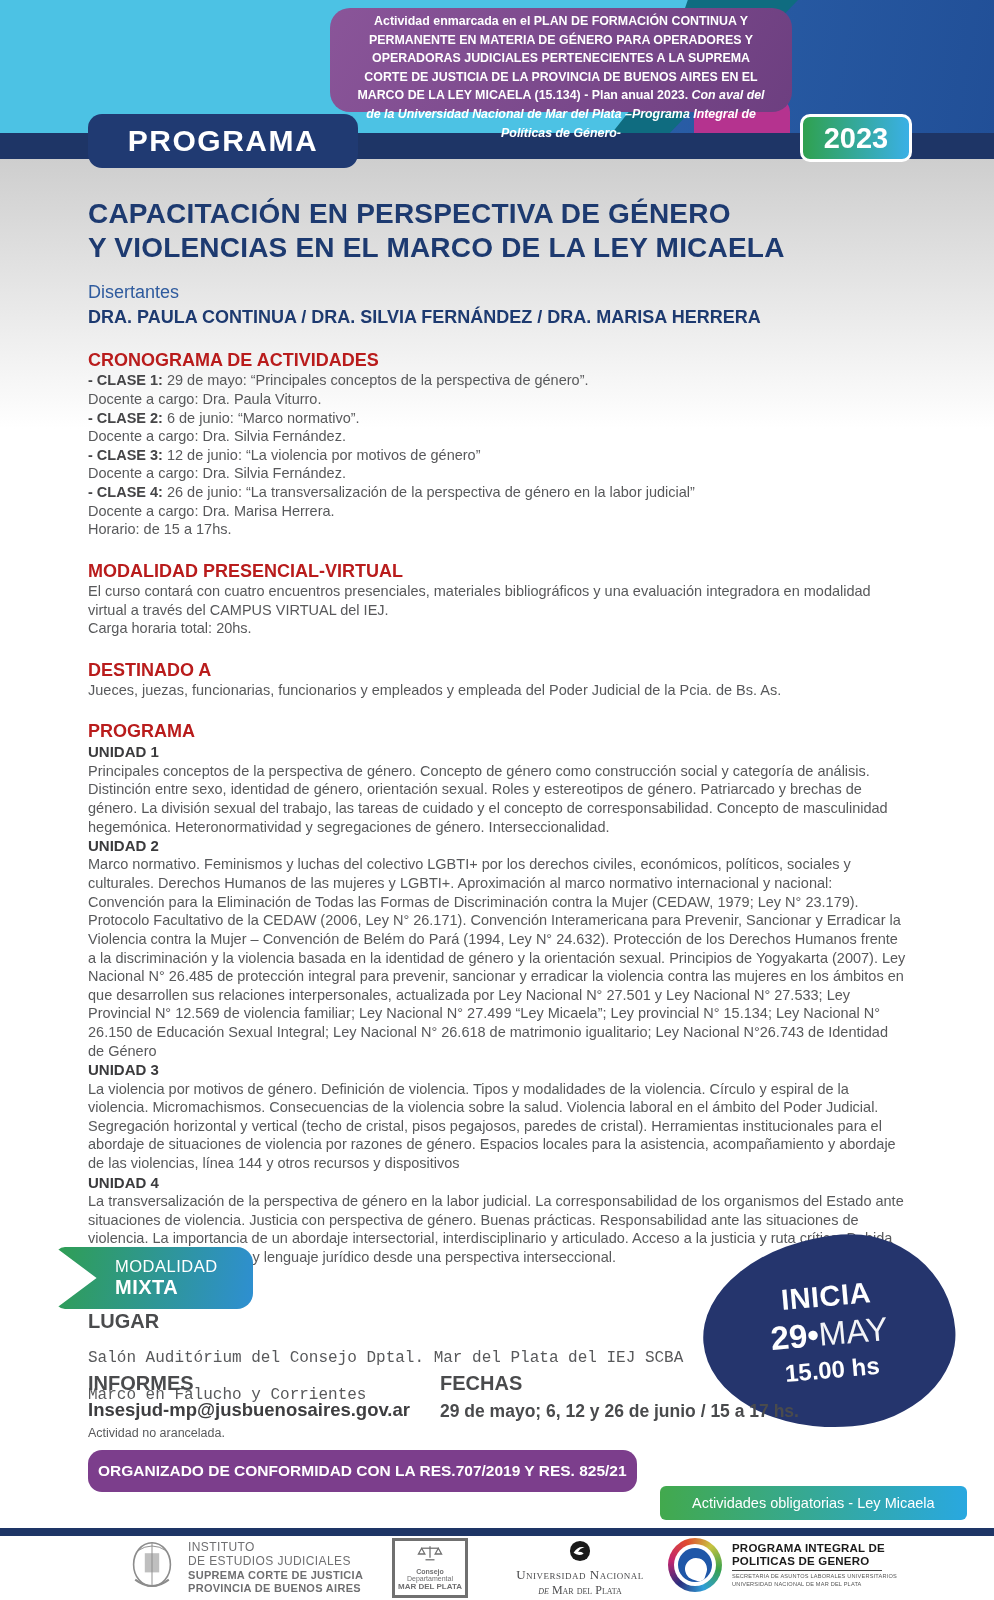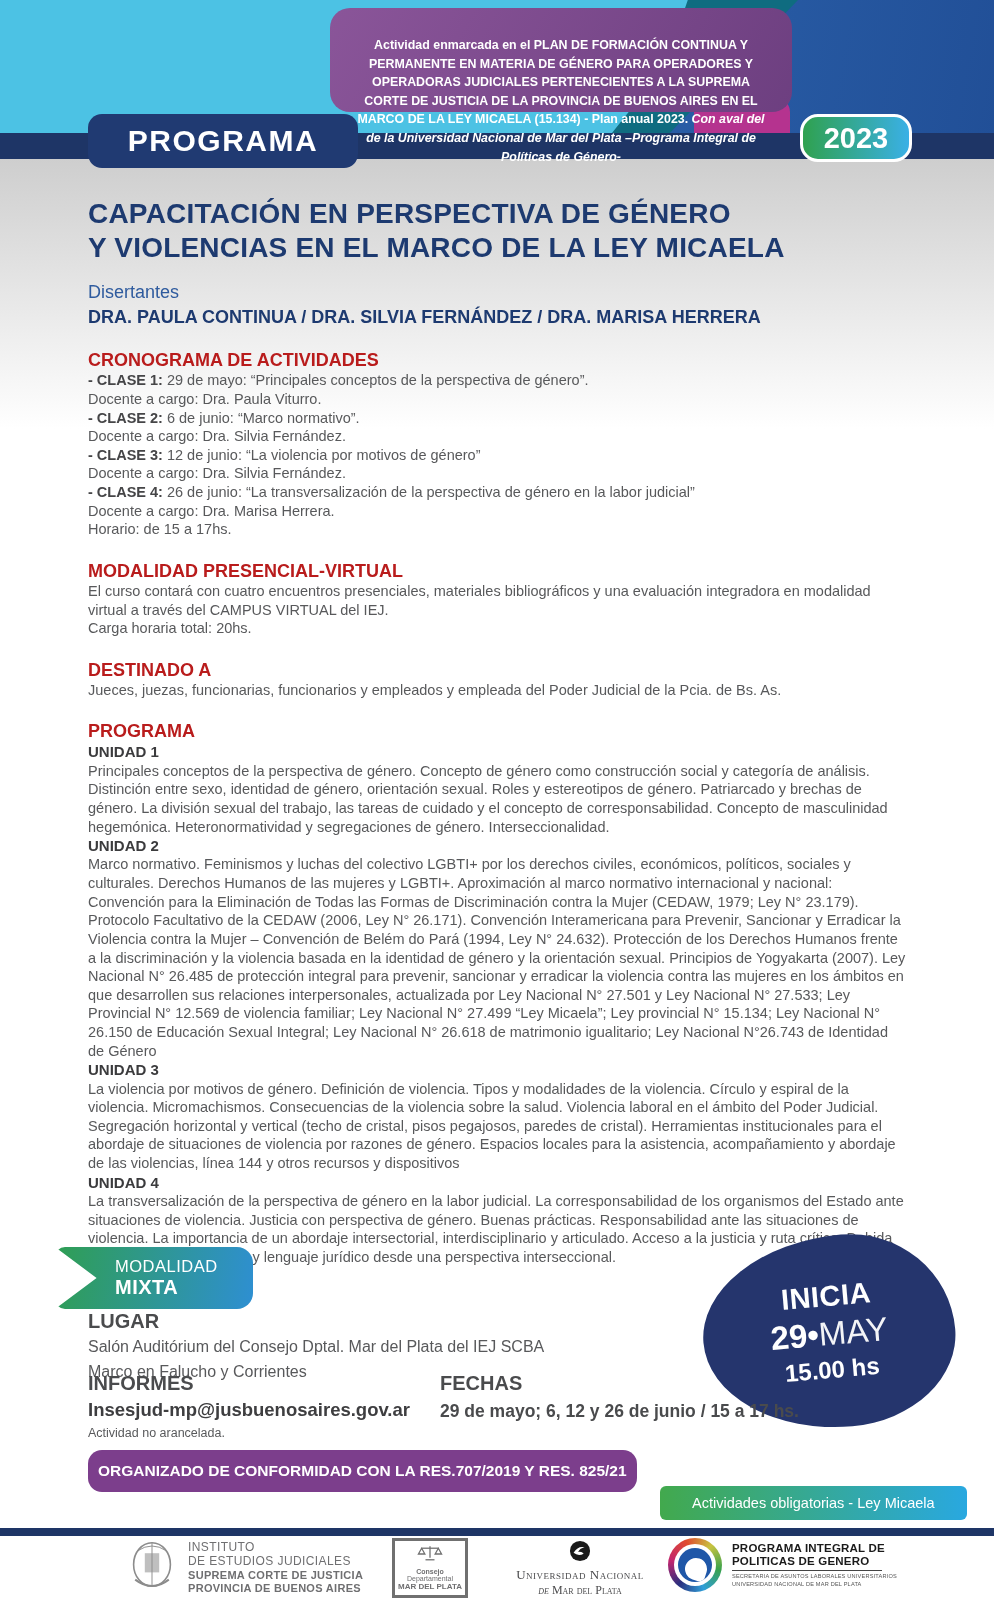--- a/index.html
+++ b/index.html
@@ -11,27 +11,27 @@
   .paper-cyan{position:absolute;top:0;left:0;width:712px;height:138px;background:#4cc2e4;
               border-bottom-right-radius:90px 130px;}
   .paper-fold{position:absolute;top:0;left:608px;width:190px;height:138px;background:#0f6c80;
               clip-path:polygon(42% 0,100% 0,30% 100%,0 100%,30% 48%);}
   .magenta-accent{position:absolute;top:86px;left:694px;width:96px;height:52px;background:#b5338f;
               border-radius:50% 50% 0 0;}
   .navy-band{position:absolute;top:133px;left:0;width:994px;height:26px;background:#1e3566;}
   .banner{position:absolute;top:8px;left:330px;width:462px;height:104px;box-sizing:border-box;
           background:linear-gradient(120deg,#8a5599,#6d3f80);border-radius:20px;
           color:#fff;font-size:12.4px;font-weight:700;line-height:1.5;text-align:center;
-          padding:28px 24px;z-index:4;}
+          padding:4px 24px;z-index:4;}
   .banner .it{font-style:italic;}
   .programa-badge{position:absolute;top:114px;left:88px;width:270px;height:54px;background:#203a72;
           border-radius:14px;color:#fff;font-weight:700;font-size:30px;letter-spacing:1.5px;
           display:flex;align-items:center;justify-content:center;z-index:5;}
   .year-badge{position:absolute;top:114px;left:800px;width:112px;height:48px;
-          background:linear-gradient(90deg,#2fa14f,#3ab0e6);border:3px solid #fff;border-radius:18px;
+          background:linear-gradient(90deg,#2fa14f,#3ab0e6);border:3px solid #fff;border-radius:10px;
           color:#fff;font-weight:700;font-size:29px;display:flex;align-items:center;justify-content:center;
           z-index:5;box-sizing:border-box;}
   .bodybg{position:absolute;top:159px;left:0;width:994px;height:270px;
           background:linear-gradient(#cecece,#ffffff);}
   
   .content{position:absolute;top:159px;left:0;width:994px;box-sizing:border-box;padding:38px 88px 0 88px;}
   .title{color:#1d3a70;font-weight:700;font-size:28px;line-height:1.22;letter-spacing:.2px;}
   .disertantes-label{color:#2f5b9e;font-size:18px;margin-top:17px;}
   .disertantes-names{color:#1d3a70;font-weight:700;font-size:18px;margin-top:4px;}
   .sec-head{color:#b91c1c;font-weight:700;font-size:18px;margin-top:22px;}
@@ -48,21 +48,21 @@
   .inicia-blob{position:absolute;top:1236px;left:703px;width:252px;height:192px;background:#25356d;
           border-radius:58% 42% 44% 56% / 50% 54% 46% 50%;transform:rotate(-5deg);
           display:flex;flex-direction:column;align-items:center;justify-content:center;color:#fff;}
   .inicia-l1{font-size:29px;font-weight:700;letter-spacing:.5px;}
   .inicia-l2{font-size:33px;margin-top:2px;}
   .inicia-l2 .b{font-weight:700;}
   .inicia-l2 .light{font-weight:400;opacity:.95;}
   .inicia-l3{font-size:24px;font-weight:700;margin-top:3px;}
   .lugar{position:absolute;top:1310px;left:88px;}
   .gray-head{color:#4a4b4d;font-weight:700;font-size:20px;}
-  .gray-txt{color:#58595b;font-size:16px;line-height:1.35;margin-top:3px;}
+  .gray-txt{color:#58595b;font-size:16px;line-height:1.35;margin-top:15px;font-family:Liberation Mono, monospace;}
   .informes{position:absolute;top:1372px;left:88px;}
   .email{color:#3e3e40;font-weight:700;font-size:18.5px;margin-top:4px;}
   .note{color:#58595b;font-size:12.5px;margin-top:5px;}
   .fechas{position:absolute;top:1372px;left:440px;}
   .fechas-txt{color:#4a4b4d;font-weight:700;font-size:17.5px;margin-top:6px;}
   .organizado{position:absolute;top:1450px;left:88px;background:#7c3e8c;border-radius:14px;
           color:#fff;font-weight:700;font-size:15.5px;padding:12px 10px;}
   .obligatorias{position:absolute;top:1486px;left:660px;background:linear-gradient(90deg,#42a94d,#29a8e0);
           color:#fff;font-size:14.5px;padding:9px 32px;border-radius:6px;}
   .navy-line{position:absolute;top:1528px;left:0;width:994px;height:8px;background:#1e3566;}

